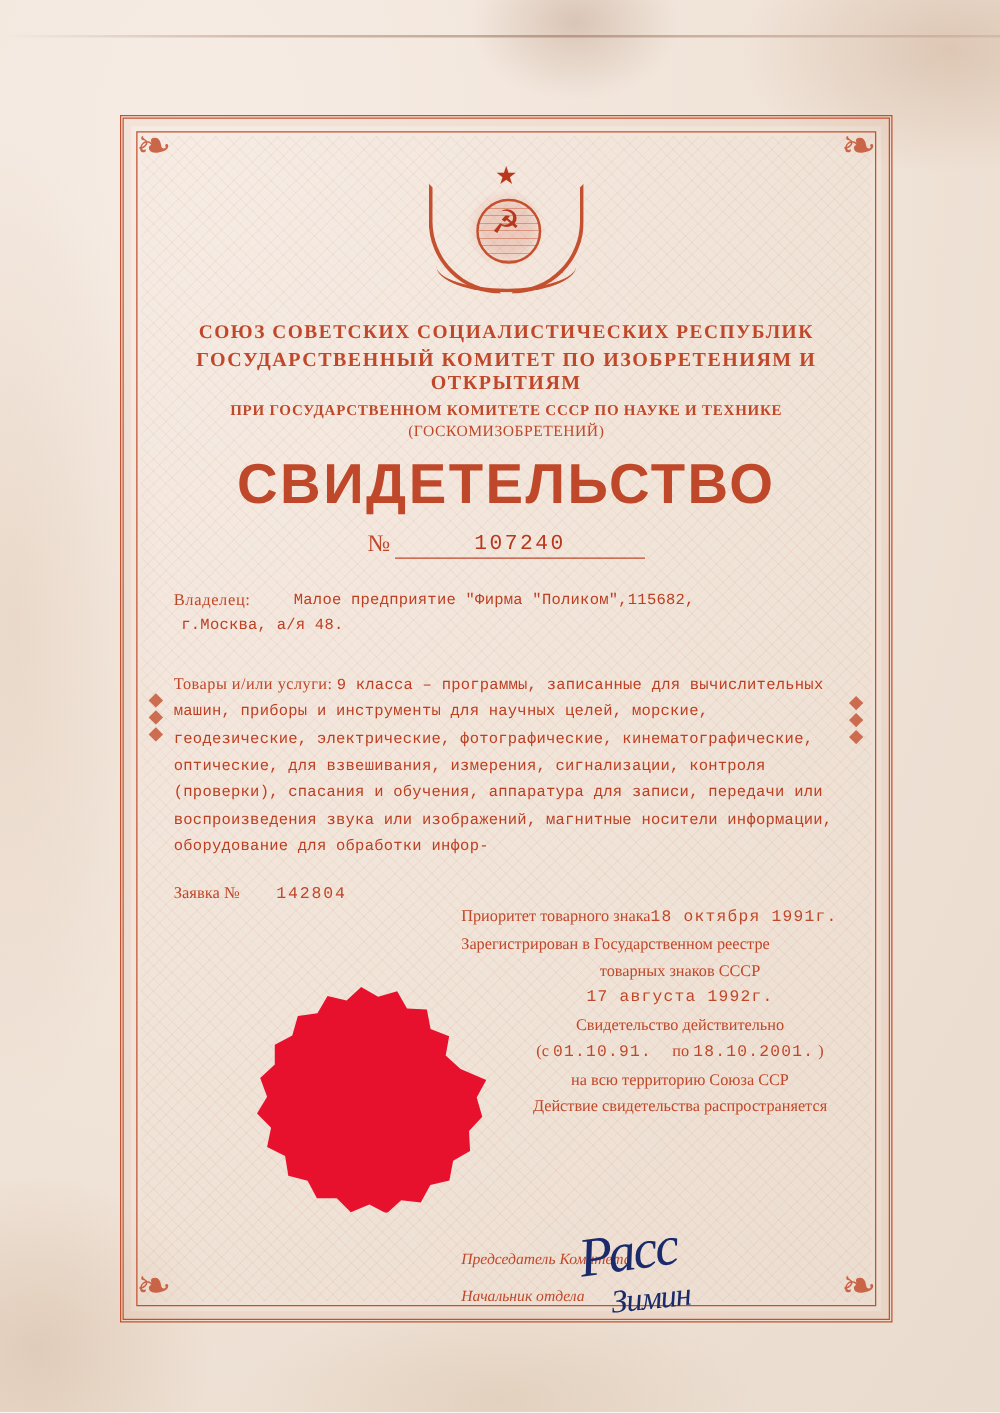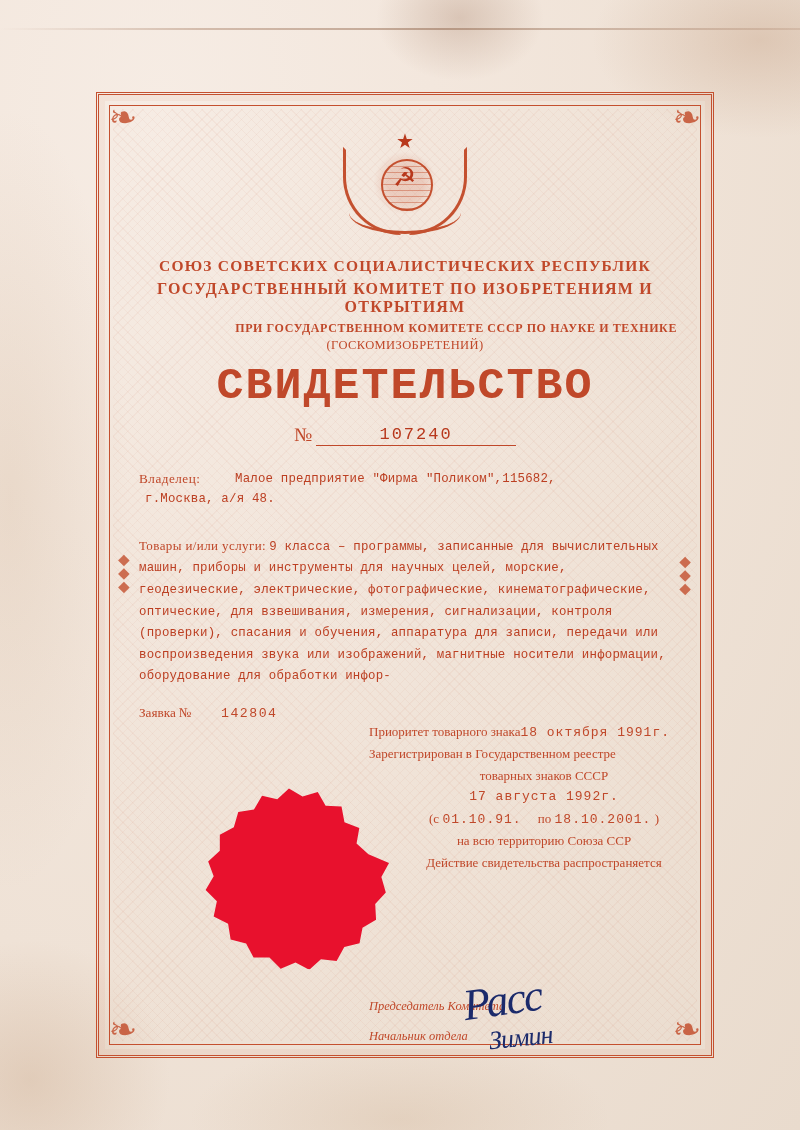--- a/index.html
+++ b/index.html
@@ -166,31 +166,31 @@
   
   .hdr1, .hdr2, .hdr3, .hdr4 {
     text-align: center;
     font-family: "Liberation Serif", serif;
     font-weight: bold;
     letter-spacing: 1.2px;
     color: #c0482a;
   }
   .hdr1 { font-size: 15.5px; margin-top: 8px; }
   .hdr2 { font-size: 16px; margin-top: 5px; }
-  .hdr3 { font-size: 12px; margin-top: 5px; letter-spacing: .6px; text-align: right; }
+  .hdr3 { font-size: 12px; margin-top: 5px; letter-spacing: .6px; }
   .hdr4 { font-size: 12.5px; margin-top: 2px; font-weight: normal; letter-spacing: .4px; }
 
   #doc-title {
     text-align: center;
     font-size: 45px;
     font-weight: bold;
     letter-spacing: 2px;
     margin-top: 8px;
     color: #c0482a;
-    font-family: Liberation Mono, monospace;
+    font-family: Liberation Sans, sans-serif;
   }
 
   
   #number-line {
     margin-top: 12px;
     text-align: center;
     font-size: 16px;
   }
   #number-line .no {
     font-size: 19px;
@@ -393,20 +393,21 @@
           <span class="appno">142804</span>
         </div>
 
         <div class="right-col">
           <div>
             <span>Приоритет товарного знака</span><span class="mono">18 октября 1991г.</span>
           </div>
           <div>Зарегистрирован в Государственном реестре</div>
           <div class="ctr">товарных знаков СССР</div>
           <div class="ctr mono">17 августа 1992г.</div>
+          <div class="ctr">Свидетельство действительно</div>
           <div class="ctr">
             <span>(с</span>
             <span class="mono">01.10.91.</span>
             &nbsp;&nbsp;&nbsp;
             <span>по</span>
             <span class="mono">18.10.2001.</span>
             <span>)</span>
           </div>
           <div class="ctr">на всю территорию Союза ССР</div>
           <div class="ctr">Действие свидетельства распространяется</div>

